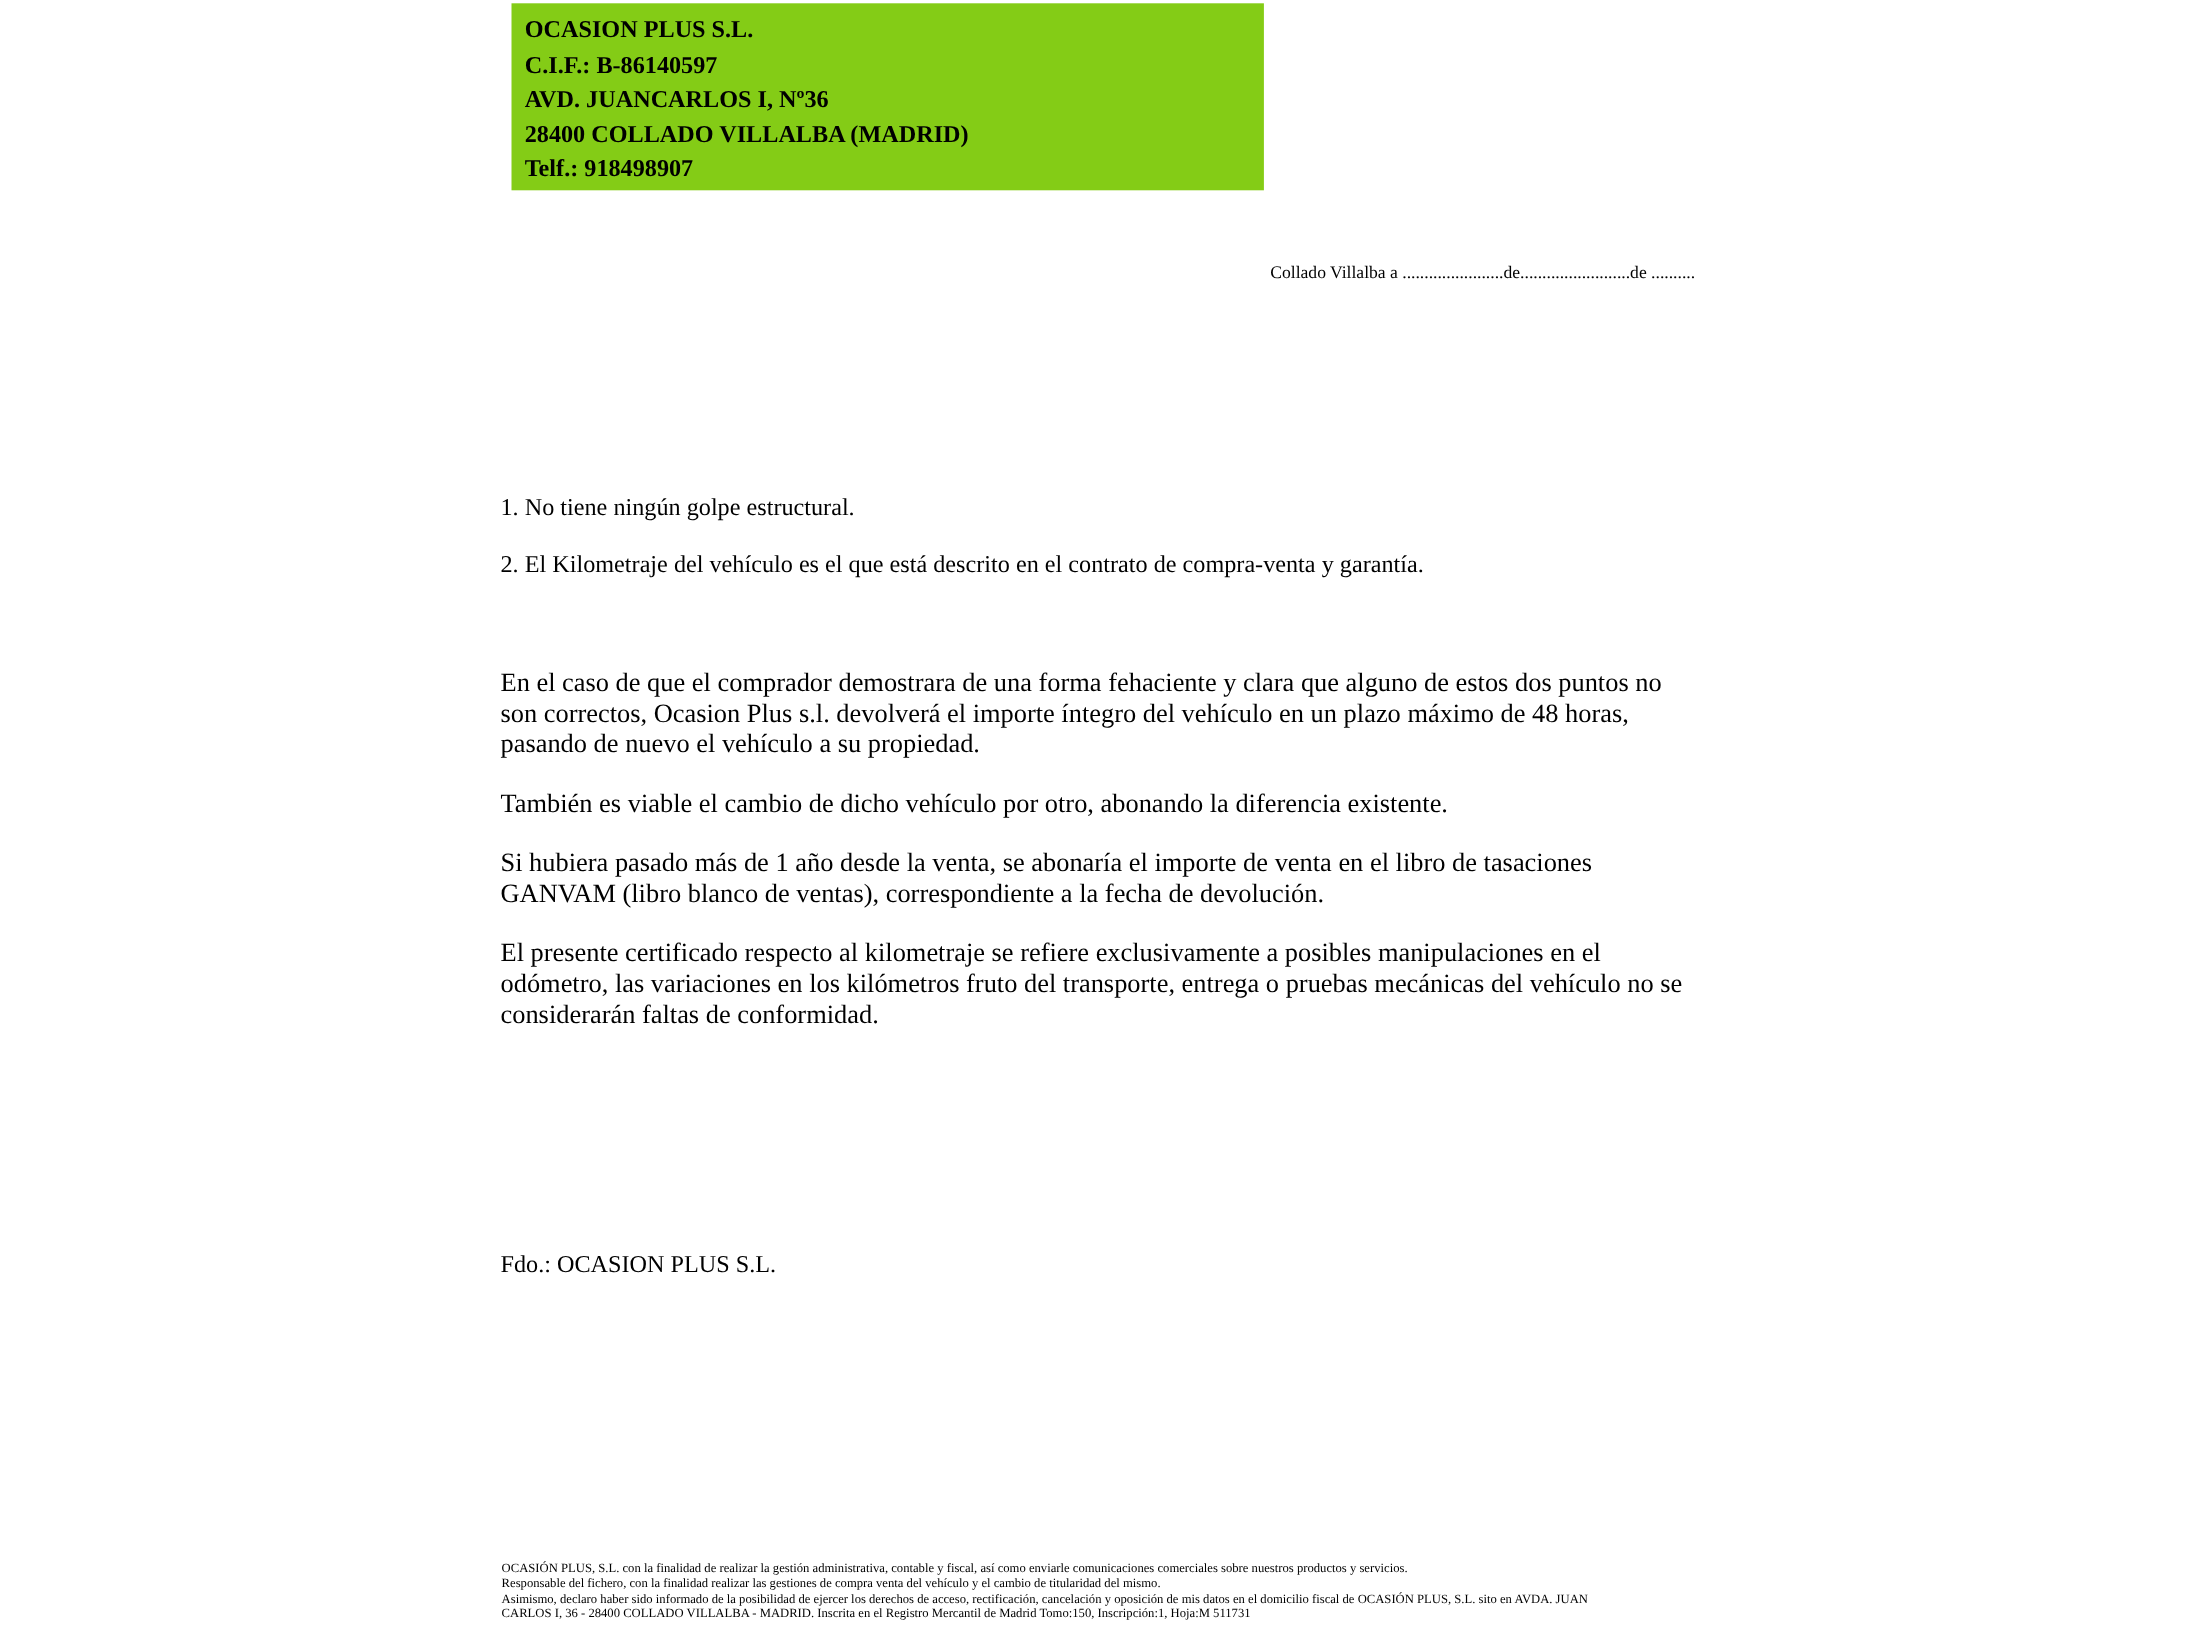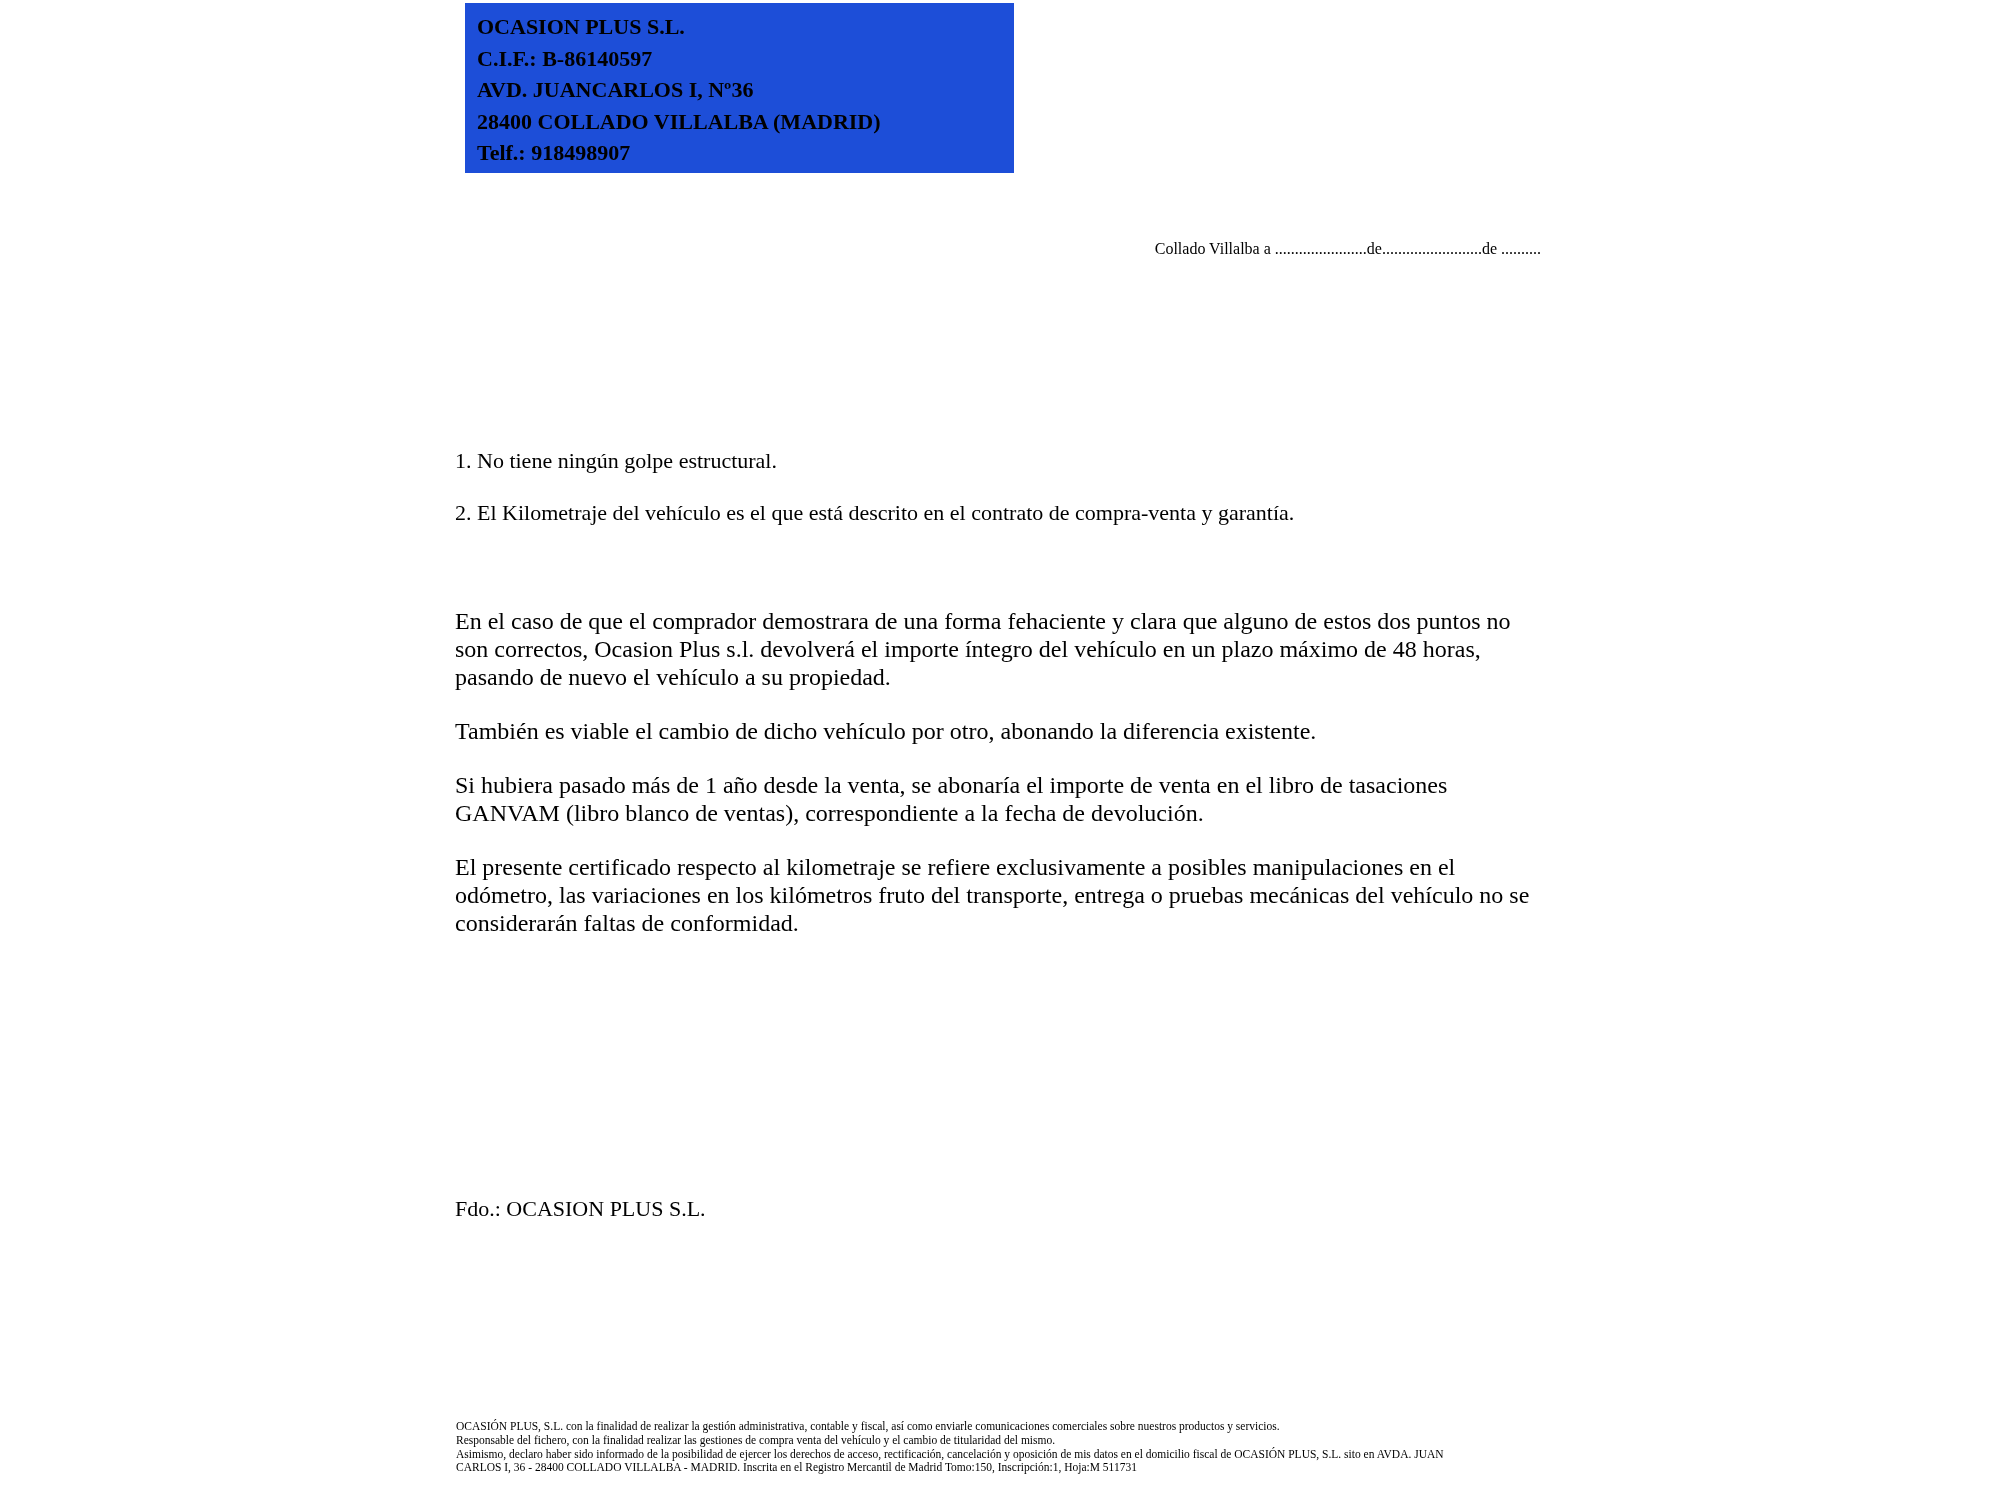--- a/index.html
+++ b/index.html
@@ -8,23 +8,23 @@
     width: 2000px;
     height: 1500px;
     background: #ffffff;
     color: #000000;
     font-family: "Liberation Serif", "DejaVu Serif", serif;
     overflow: hidden;
   }
   .letterhead {
     position: absolute;
     left: 465px; top: 3px;
-    width: 549px; height: 170px;
+    width: 684px; height: 170px;
     box-sizing: border-box;
-    background: #1d4ed8;
+    background: #84cc16;
     padding: 8px 10px 0 12px;
     font-weight: bold;
     font-size: 22px;
     line-height: 31.5px;
   }
   .dateline {
     position: absolute;
     left: 455px; top: 240px;
     width: 1086px;
     text-align: right;
@@ -50,21 +50,21 @@
   .terms {
     position: absolute;
     left: 455px; top: 607px;
     width: 1092px;
     font-size: 24px;
     line-height: 28px;
   }
   .terms p { margin: 0 0 26px 0; }
   .signature {
     position: absolute;
-    left: 455px; top: 1196px;
+    left: 455px; top: 1136px;
     font-size: 22px;
   }
   .legal {
     position: absolute;
     left: 456px; top: 1420px;
     font-size: 11.5px;
     line-height: 13.8px;
     white-space: nowrap;
   }
 </style>

